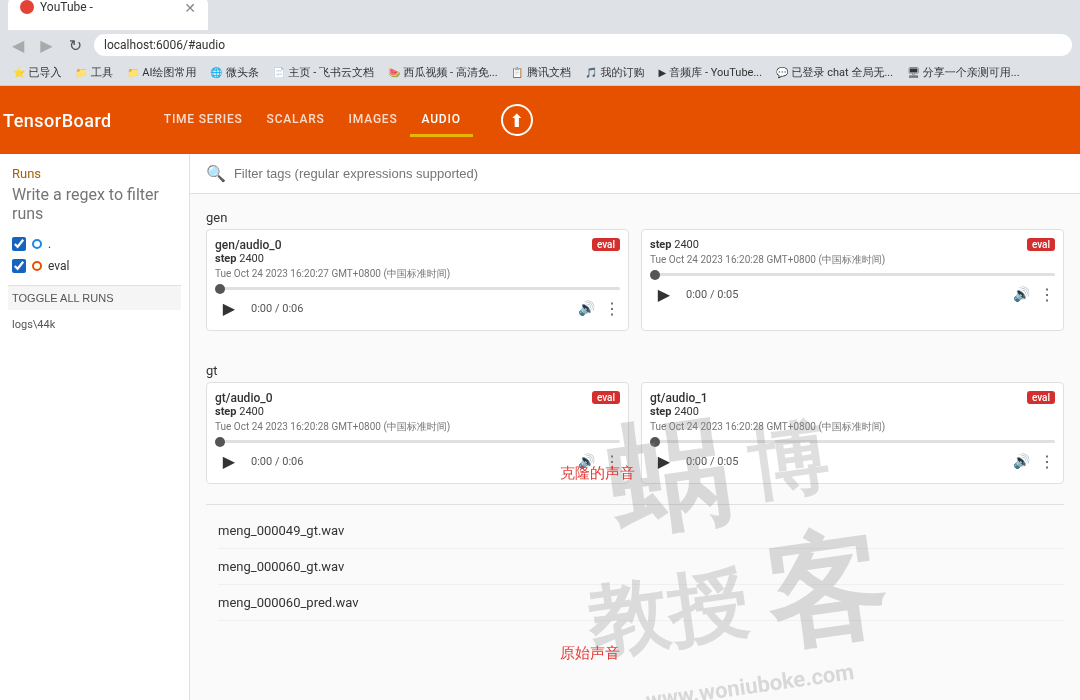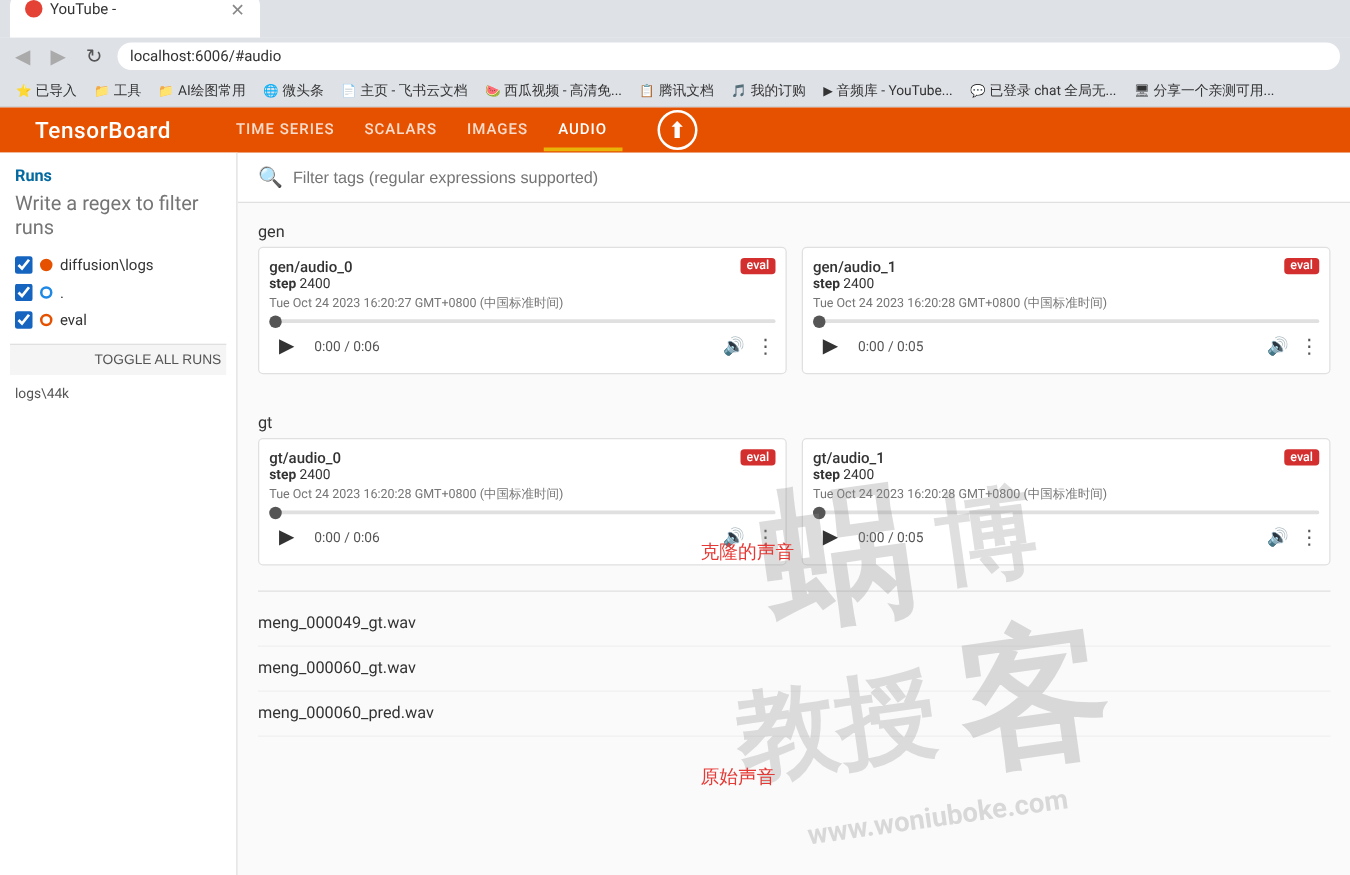--- a/index.html
+++ b/index.html
@@ -81,24 +81,24 @@
     
     .app {
       height: calc(700px - 60px - 26px);
       display: flex;
       flex-direction: column;
     }
 
     
     .header {
       background: #e65100;
-      height: 36px;
-      display: flex;
-      align-items: center;
-      padding: 0 28px;
+      height: 68px;
+      display: flex;
+      align-items: center;
+      padding: 0 3px;
       gap: 24px;
     }
     .logo {
       color: white;
       font-size: 18px;
       font-weight: 500;
       letter-spacing: 0.5px;
       margin-right: 16px;
     }
     .nav-tabs {
@@ -146,22 +146,22 @@
     .sidebar {
       width: 190px;
       background: #fff;
       border-right: 1px solid #e0e0e0;
       padding: 12px 8px;
       flex-shrink: 0;
       overflow-y: auto;
     }
     .sidebar-title {
       font-size: 13px;
-      font-weight: 700;
-      color: #0369a1;
+      font-weight: 400;
+      color: #a16207;
       margin-bottom: 4px;
       padding: 0 4px;
     }
     .sidebar-subtitle {
       font-size: 16px;
       color: #757575;
       margin-bottom: 10px;
       padding: 0 4px;
     }
     .run-item {
@@ -189,21 +189,21 @@
     }
     .toggle-runs-btn {
       background: #f5f5f5;
       border: none;
       border-top: 1px solid #e0e0e0;
       width: 100%;
       padding: 6px 4px;
       font-size: 11px;
       color: #555;
       cursor: pointer;
-      text-align: right;
+      text-align: left;
       margin-top: 8px;
     }
     .logs-label {
       font-size: 11px;
       color: #555;
       padding: 8px 4px 2px;
     }
 
     
     .content {
@@ -352,20 +352,21 @@
     
     .file-list {
       padding: 4px 16px;
     }
     .file-item {
       padding: 10px 0;
       border-bottom: 1px solid #f0f0f0;
       font-size: 13px;
       color: #333;
       cursor: pointer;
+      margin-left: 12px;
     }
 
     
     .watermark-overlay {
       position: absolute;
       top: 140px;
       left: 90px;
       width: 900px;
       height: 500px;
       pointer-events: none;
@@ -481,25 +482,20 @@
       </div>
     <div class="upload-btn">⬆</div>
   </div>
 
   <div class="main-layout">
 
     <div class="sidebar">
       <div class="sidebar-title">Runs</div>
       <div class="sidebar-subtitle">Write a regex to filter runs</div>
       <div id="run-items">
-          <div class="run-item">
-            <input type="checkbox" class="run-checkbox" checked="" style="">
-            <div class="run-color-dot" style="border-color: rgb(230, 81, 0); background: rgb(230, 81, 0);"></div>
-            <span class="run-label">diffusion\logs</span>
-          </div>
           <div class="run-item">
             <input type="checkbox" class="run-checkbox" checked="" style="">
             <div class="run-color-dot" style="border-color: rgb(30, 136, 229); background: none;"></div>
             <span class="run-label">.</span>
           </div>
           <div class="run-item">
             <input type="checkbox" class="run-checkbox" checked="" style="">
             <div class="run-color-dot" style="border-color: rgb(230, 81, 0); background: none;"></div>
             <span class="run-label">eval</span>
           </div>
@@ -538,21 +534,20 @@
       <div class="audio-controls">
         <button class="play-btn">▶</button>
         <span class="audio-time-label">0:00 / 0:06</span>
         <span class="volume-icon">🔊</span>
         <span class="more-icon">⋮</span>
       </div>
     </div>
                 <div class="audio-card">
       <div class="audio-card-header">
         <div class="audio-card-info">
-          <div class="audio-card-title">gen/audio_1</div>
           <div class="audio-step"><strong>step</strong> 2400</div>
           <div class="audio-time">Tue Oct 24 2023 16:20:28 GMT+0800 (中国标准时间)</div>
         </div>
         <span class="eval-badge">eval</span>
       </div>
       <div class="audio-progress-bar-container">
         <div class="audio-progress-track">
           <div class="audio-progress-fill" style="width:0%"></div>
           <div class="audio-progress-thumb" style="left:0%"></div>
         </div>

